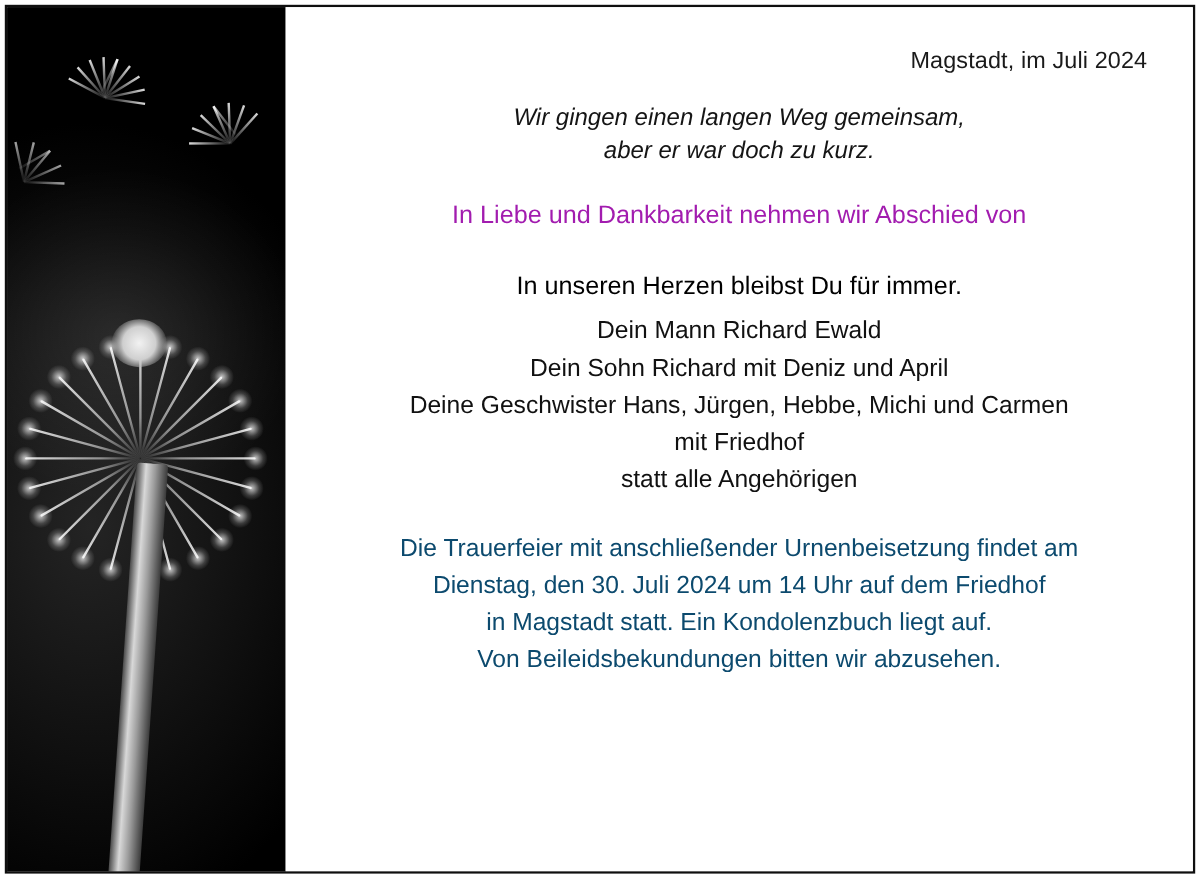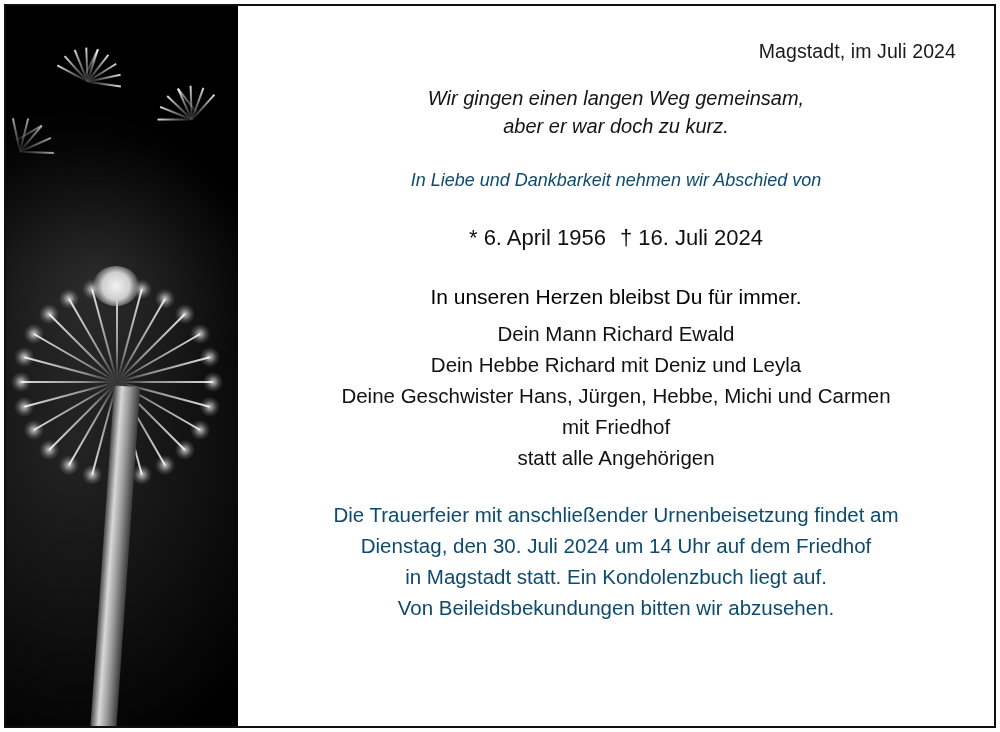--- a/index.html
+++ b/index.html
@@ -149,25 +149,24 @@
   }
   .verse {
     font-style: italic;
     font-size: 20px;
     line-height: 28px;
     color: #151515;
     margin: 0 0 26px 0;
   }
   .verse div { white-space: nowrap; }
   .intro {
-    font-size: 18px;
+    font-size: 21px;
     line-height: 28px;
     margin: 0 0 30px 0;
-    color: #0c4a6e;
-    font-style: italic;
+    color: #a21caf;
   }
   .name {
     font-size: 43px;
     line-height: 50px;
     letter-spacing: .5px;
     margin: 0 0 12px 0;
     color: #000;
   }
   .dates {
     font-size: 22px;
@@ -272,29 +271,26 @@
 
     <div class="body-block">
       <div class="verse">
         <div>Wir gingen einen langen Weg gemeinsam,</div>
         <div>aber er war doch zu kurz.</div>
       </div>
 
       <div class="intro">In Liebe und Dankbarkeit nehmen wir Abschied von</div>
 
 
-      <div class="dates">
-        <span>* 6. April 1956</span><span class="sep"></span><span>† 16. Juli 2024</span>
-      </div>
 
       <div class="tribute">In unseren Herzen bleibst Du für immer.</div>
 
       <div class="survivors">
         <div>Dein Mann Richard Ewald</div>
-        <div>Dein Hebbe Richard mit Deniz und Leyla</div>
+        <div>Dein Sohn Richard mit Deniz und April</div>
         <div>Deine Geschwister Hans, Jürgen, Hebbe, Michi und Carmen</div>
         <div>mit Friedhof</div>
         <div>statt alle Angehörigen</div>
       </div>
 
       <div class="service">
         <div>Die Trauerfeier mit anschließender Urnenbeisetzung findet am</div>
         <div>Dienstag, den 30. Juli 2024 um 14 Uhr auf dem Friedhof</div>
         <div>in Magstadt statt. Ein Kondolenzbuch liegt auf.</div>
         <div>Von Beileidsbekundungen bitten wir abzusehen.</div>

